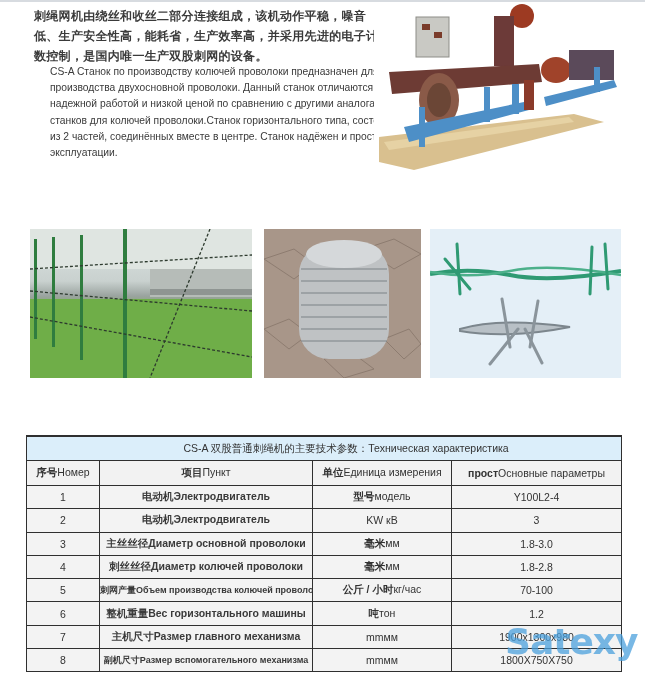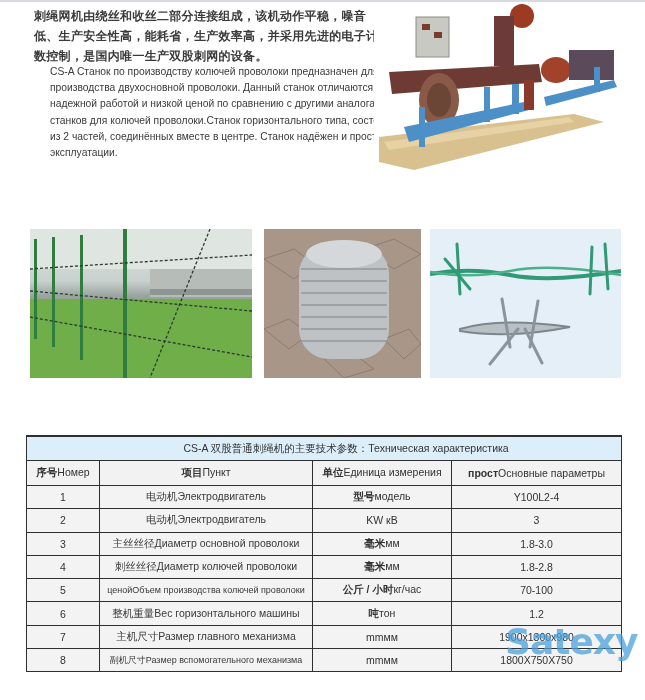--- a/index.html
+++ b/index.html
@@ -38,21 +38,21 @@
   }
   .spec-table td, .spec-table th {
     border: 1.6px solid #2f2f2f; text-align: center; padding: 0; height: 22.3px; font-weight: normal;
     white-space: nowrap; overflow: hidden;
   }
   .spec-table .title-row th {
     background: #dbeefa; height: 23px; font-size: 10.5px; border-top: 2px solid #2f2f2f; padding-left: 44px;
   }
   .spec-table .head-row th { background: #f2f2f2; height: 24px; }
   .spec-table tbody td { background: #f3f3f3; }
-  .spec-table tbody td.item { font-weight: normal; color: #3a3a3a; }
+  .spec-table tbody td.item { font-weight: bold; color: #3a3a3a; }
   .spec-table tbody td.item.small { font-size: 9px; }
   .cn { font-weight: bold; }
 
   .watermark {
     position: absolute; left: 505px; top: 624px;
     font-family: "DejaVu Sans", sans-serif; font-weight: bold; font-size: 36px;
     color: rgba(75,160,220,0.75); letter-spacing: -1px; line-height: 36px;
   }
 </style>
 </head>
@@ -185,21 +185,21 @@
       <td>1.8-3.0</td>
     </tr>
     <tr>
       <td>4</td>
       <td class="item"><span>刺丝丝径</span><span>Диаметр колючей проволоки</span></td>
       <td><span class="cn">毫米</span><span>мм</span></td>
       <td>1.8-2.8</td>
     </tr>
     <tr>
       <td>5</td>
-      <td class="item small"><span>ценой</span><span>Объем производства колючей проволоки</span></td>
+      <td class="item small"><span>刺网产量</span><span>Объем производства колючей проволоки</span></td>
       <td><span class="cn">公斤 / 小时</span><span>кг/час</span></td>
       <td>70-100</td>
     </tr>
     <tr>
       <td>6</td>
       <td class="item"><span>整机重量</span><span>Вес горизонтального машины</span></td>
       <td><span class="cn">吨</span><span>тон</span></td>
       <td>1.2</td>
     </tr>
     <tr>

